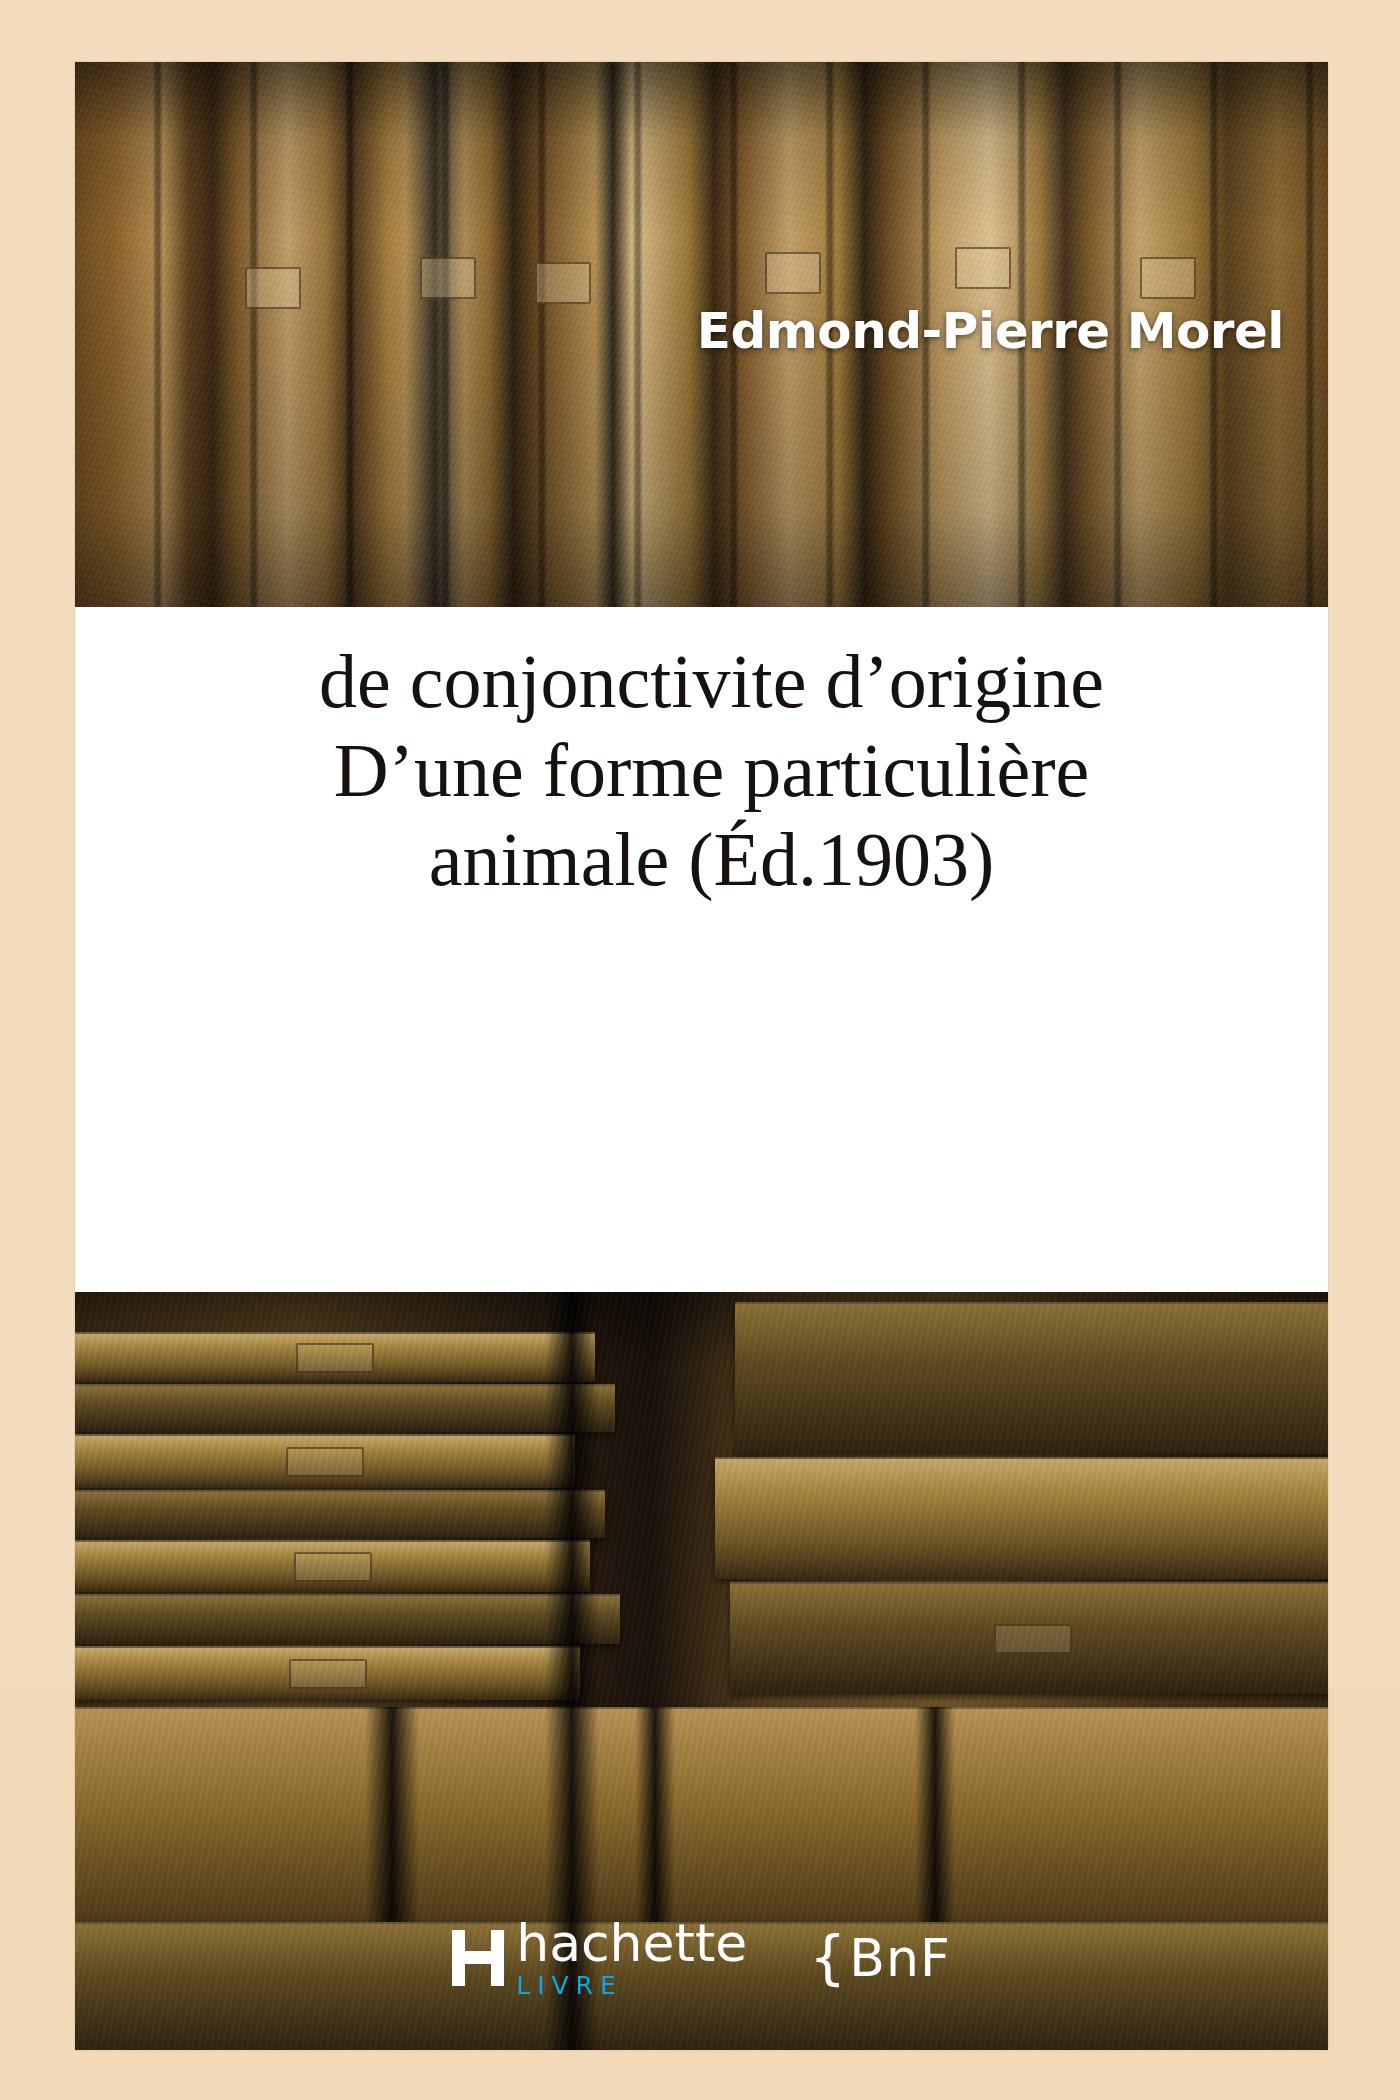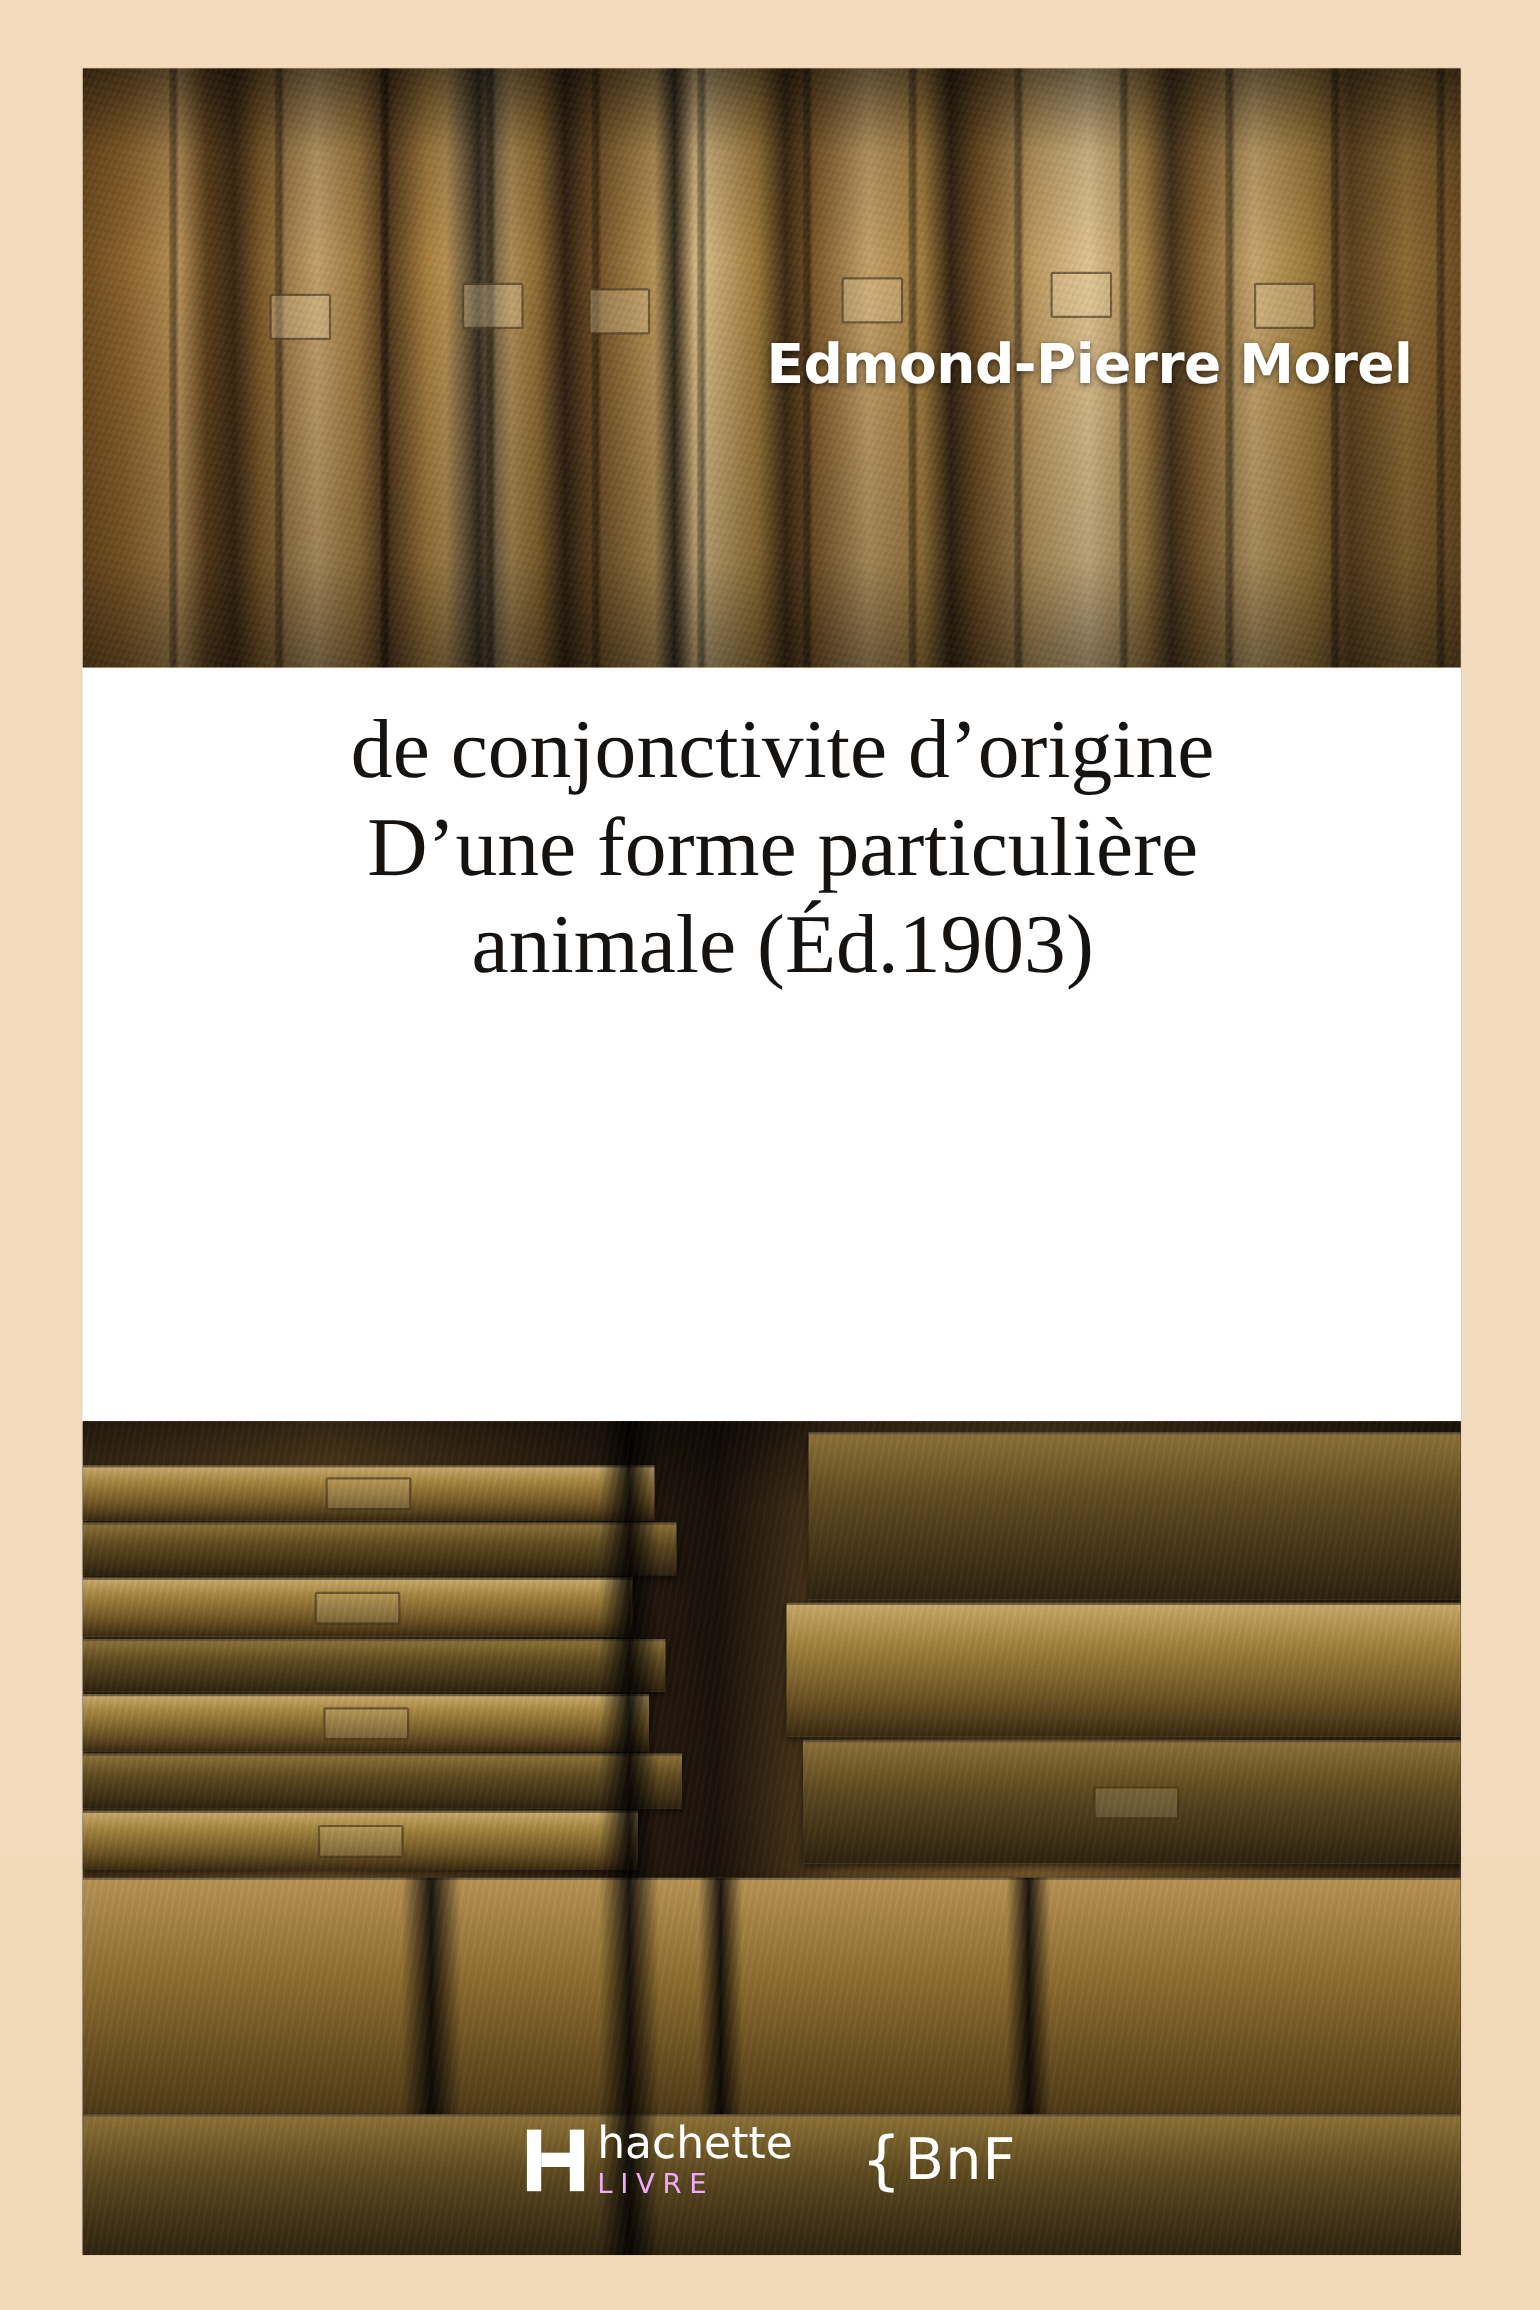--- a/index.html
+++ b/index.html
@@ -230,28 +230,28 @@
     background: #ffffff;
   }
   .hachette .words {
     display: flex;
     flex-direction: column;
     align-items: flex-start;
     line-height: 1;
   }
   .hachette .w1 {
     font-family: "DejaVu Sans", sans-serif;
-    font-size: 40px;
+    font-size: 52px;
     color: #ffffff;
     letter-spacing: 0px;
   }
   .hachette .w2 {
     font-family: "DejaVu Sans", sans-serif;
     font-size: 25px;
-    color: #f0abfc;
+    color: #0ea5e9;
     letter-spacing: 7px;
     margin-top: 4px;
   }
   .bnf {
     display: flex;
     align-items: center;
     font-family: "DejaVu Sans", sans-serif;
     font-size: 52px;
     color: #ffffff;
     letter-spacing: 1px;

